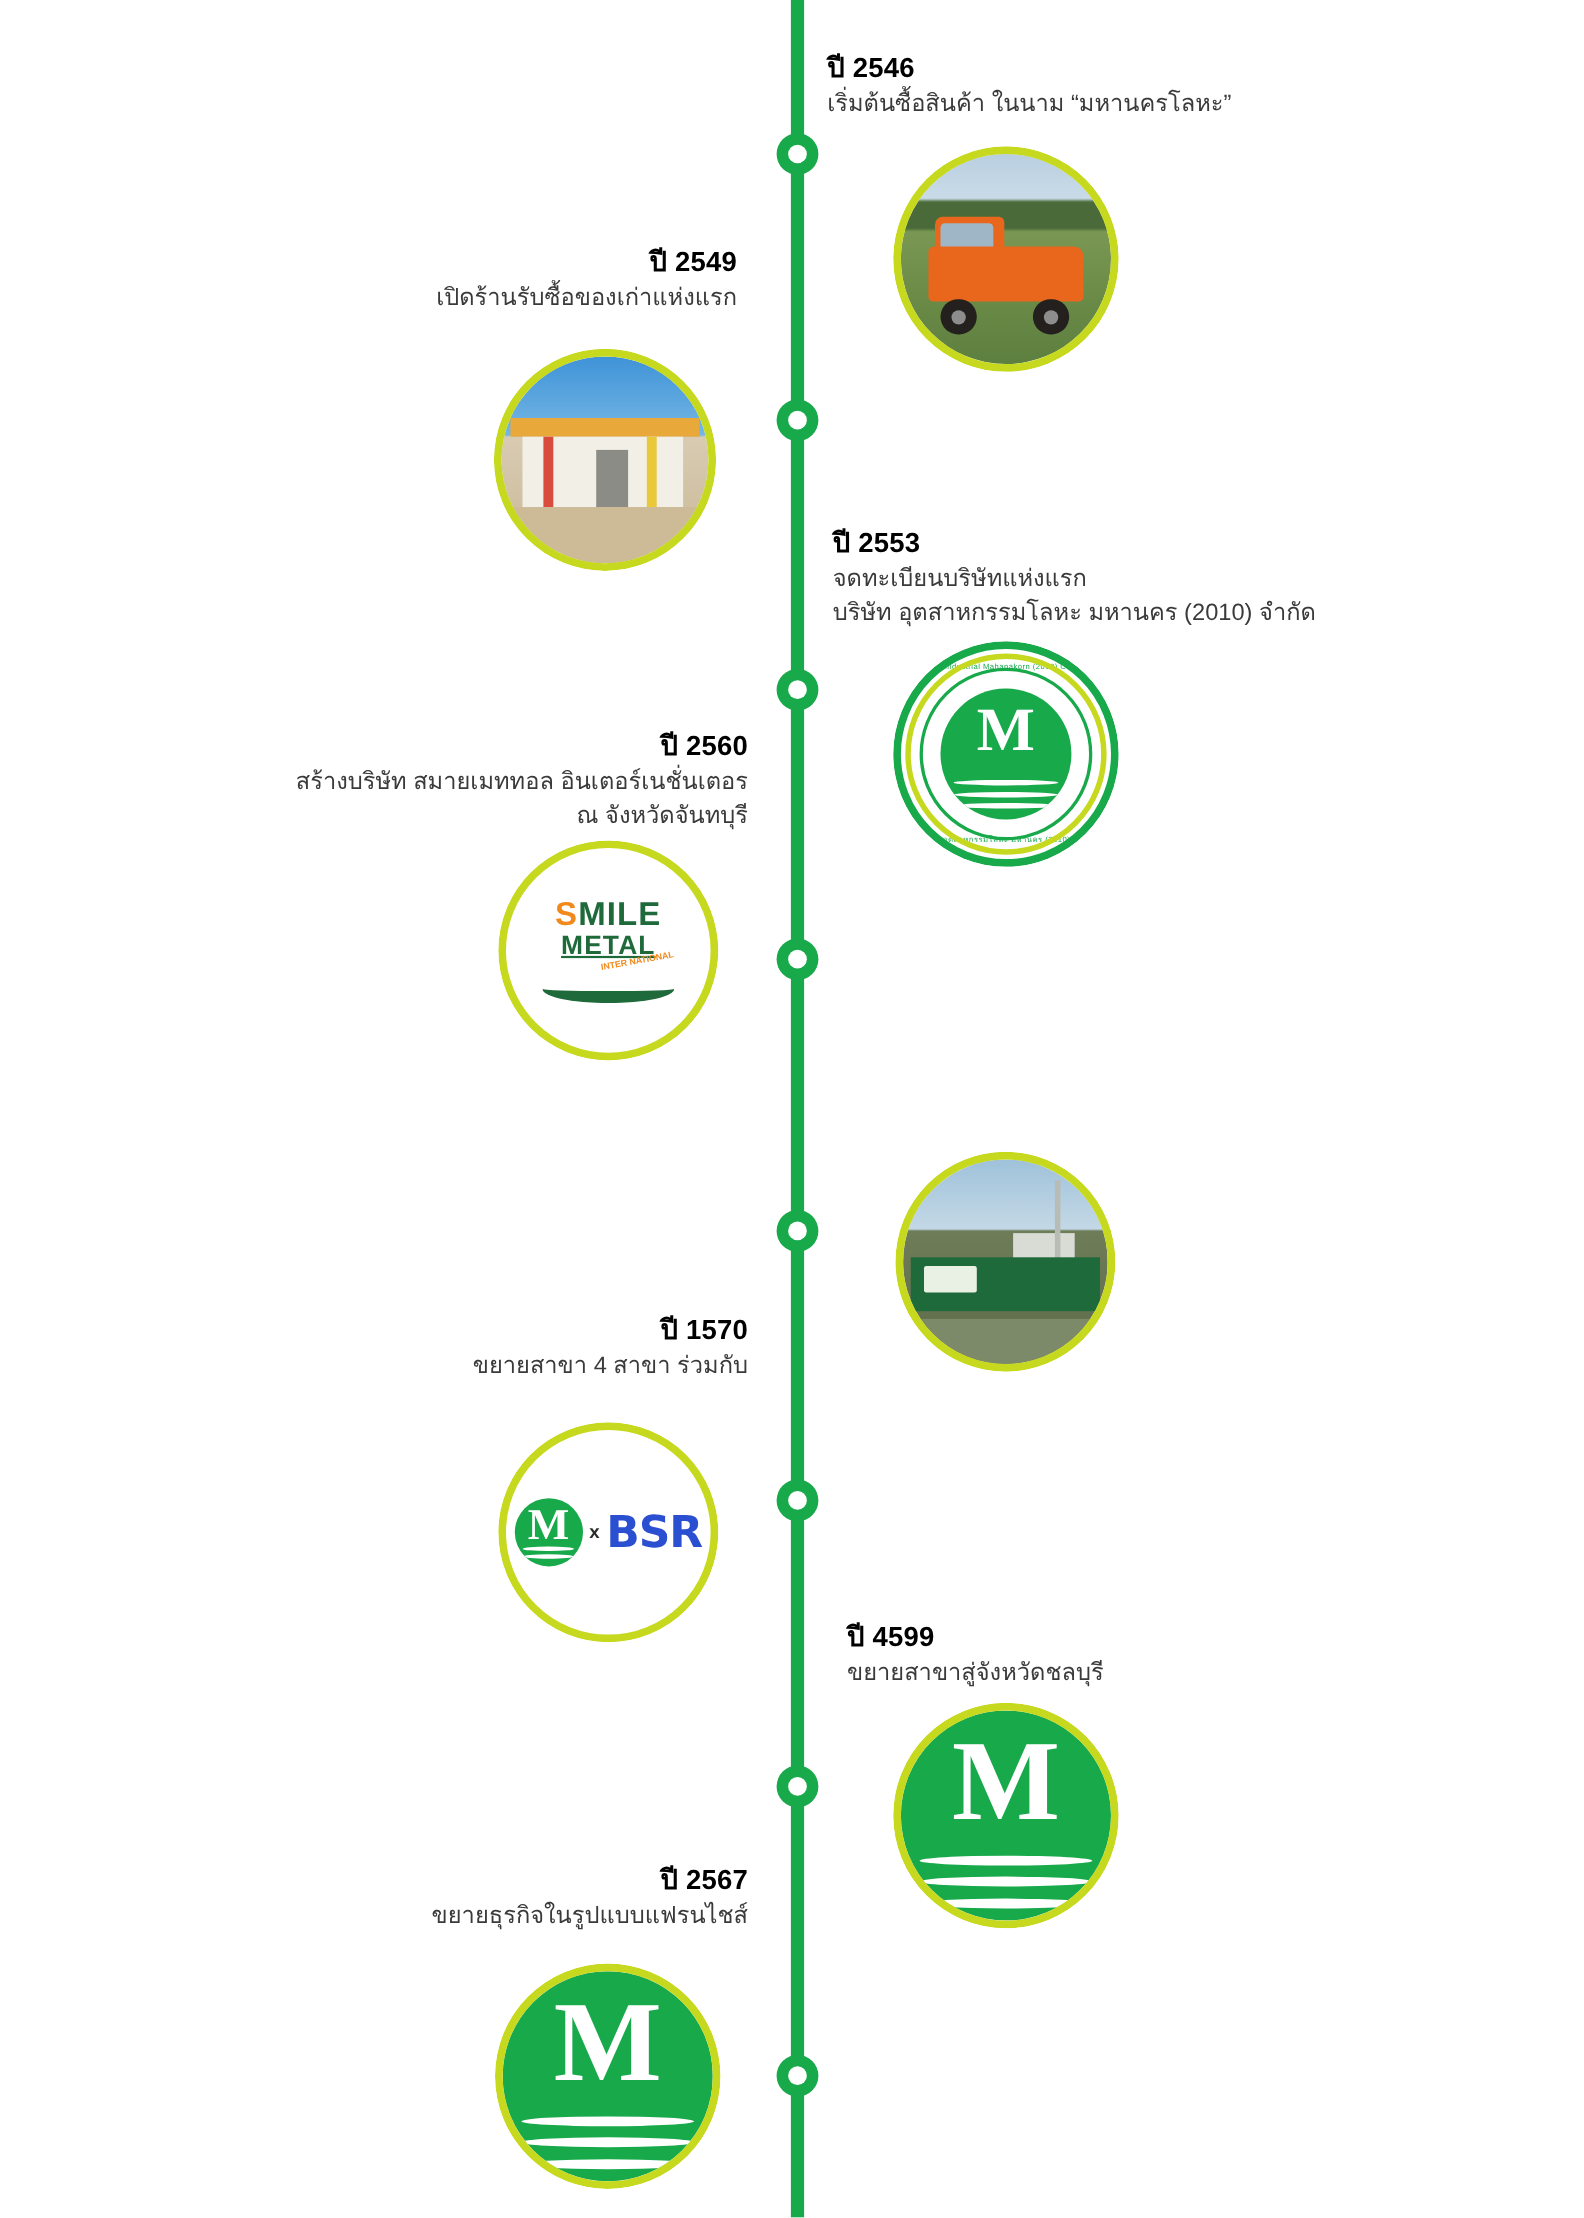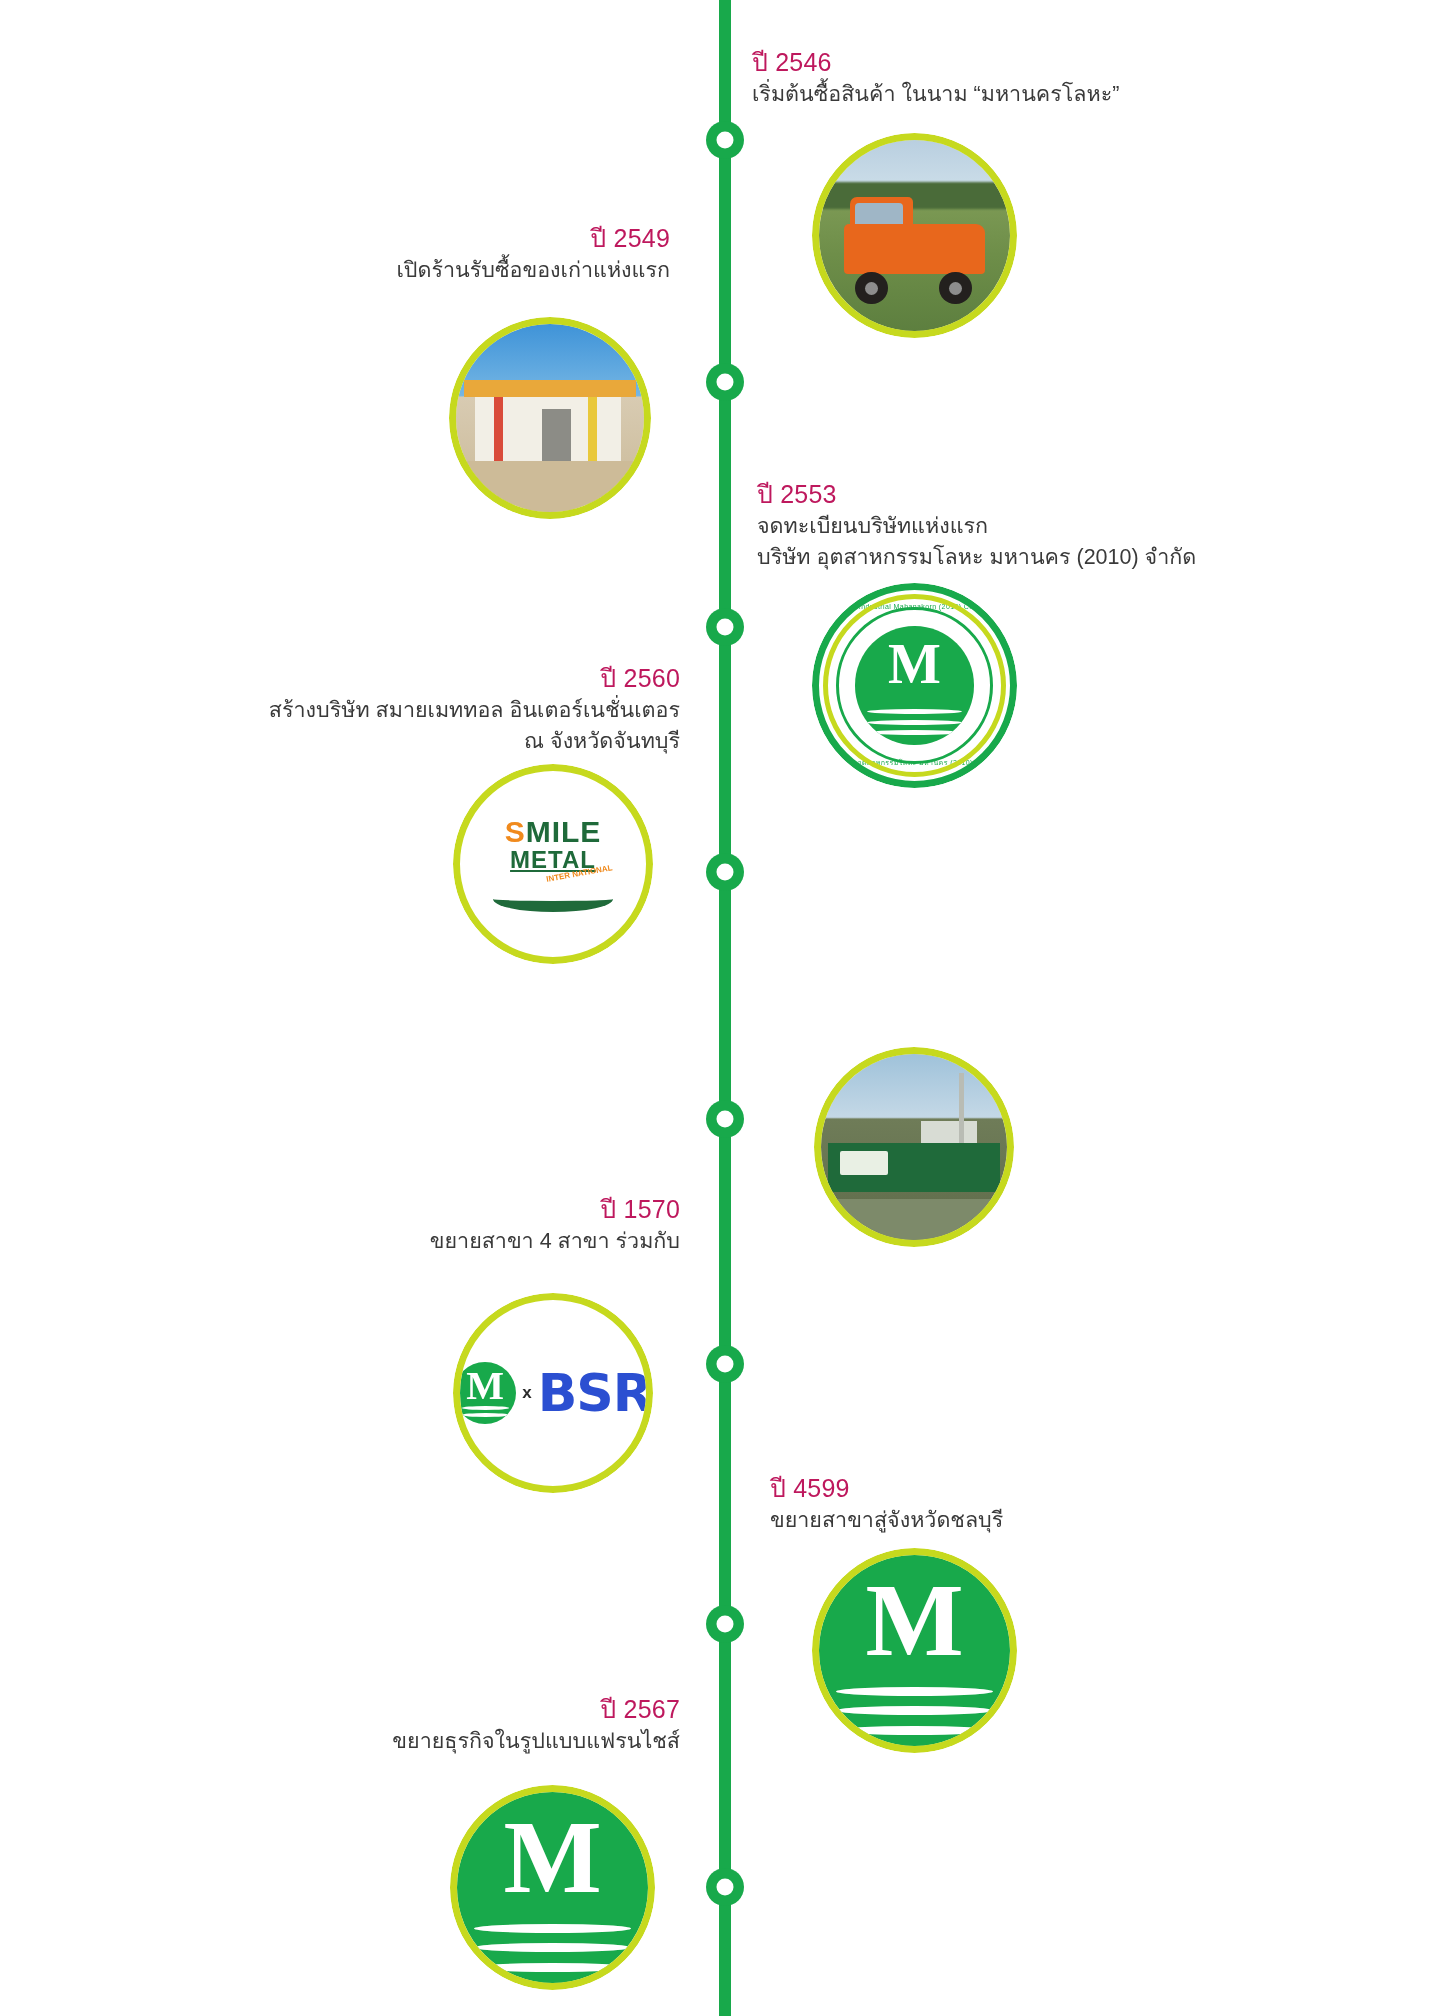--- a/index.html
+++ b/index.html
@@ -50,22 +50,22 @@
     background: #ffffff;
   }
 
   
   .entry-text { position: absolute; }
   .entry-text.right { text-align: left; }
   .entry-text.left  { text-align: right; }
 
   .year {
     font-size: 25px;
-    font-weight: normal;
-    color: #be185d;
+    font-weight: bold;
+    color: #000000;
     line-height: 1.32;
     letter-spacing: 0.2px;
     white-space: nowrap;
   }
   .desc {
     font-size: 21.5px;
     font-weight: normal;
     color: #3a3a3a;
     line-height: 1.42;
     white-space: nowrap;
@@ -155,21 +155,21 @@
   .lg-mbsr .mcircle { position:relative; width:62px; height:62px; border-radius:50%; background:#18a94b; overflow:hidden; flex:0 0 auto; }
   .lg-mbsr .mcircle .mark {
     position:absolute; left:0; right:0; top:6%;
     text-align:center; color:#ffffff;
     font-family:"Liberation Serif","DejaVu Serif",serif;
     font-weight:bold; font-size:40px; line-height:1;
   }
   .lg-mbsr .mcircle .wave { position:absolute; left:12%; right:12%; height:4px; background:#ffffff; border-radius:50%; }
   .lg-mbsr .mcircle .wv1 { bottom:22%; } .lg-mbsr .mcircle .wv2 { bottom:12%; }
   .lg-mbsr .x { font-size:17px; font-weight:bold; color:#2b2b2b; }
-  .lg-mbsr .bsr { font-size:52px; font-weight:bold; color:#2b4fd1; letter-spacing:-1px; font-family:"DejaVu Sans", sans-serif; }
+  .lg-mbsr .bsr { font-size:40px; font-weight:bold; color:#2b4fd1; letter-spacing:-1px; font-family:"DejaVu Sans", sans-serif; }
 
   
   .lg-bigm { position:absolute; inset:0; background:#18a94b; overflow:hidden; }
   .lg-bigm .mark {
     position:absolute; left:0; right:0; top:7%;
     text-align:center; color:#ffffff;
     font-family:"Liberation Serif","DejaVu Serif",serif;
     font-weight:bold; font-size:104px; line-height:1;
   }
   .lg-bigm .wave { position:absolute; left:9%; right:9%; height:9px; background:#ffffff; border-radius:50%; }

